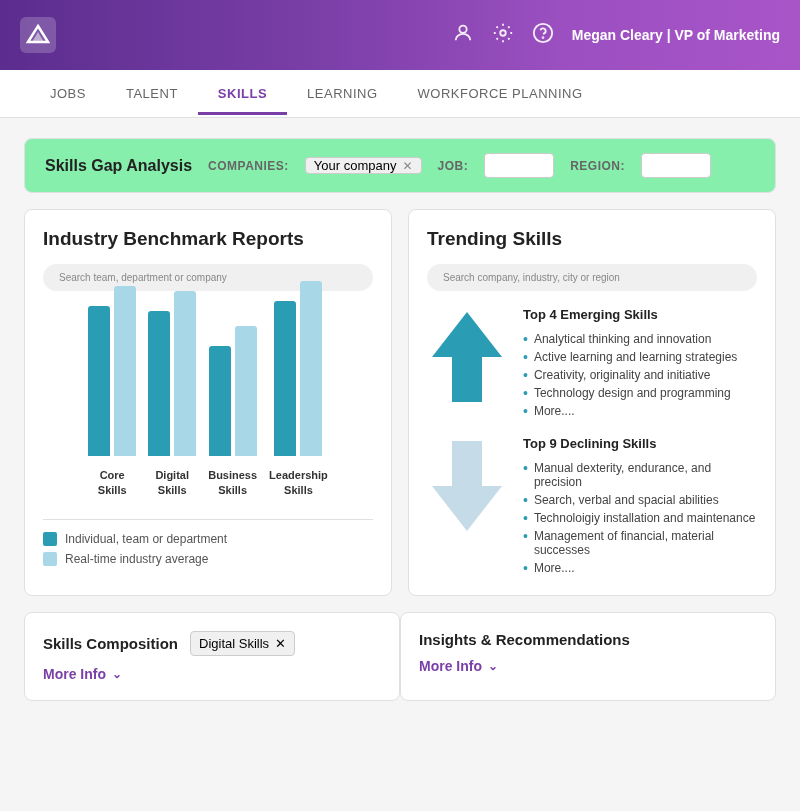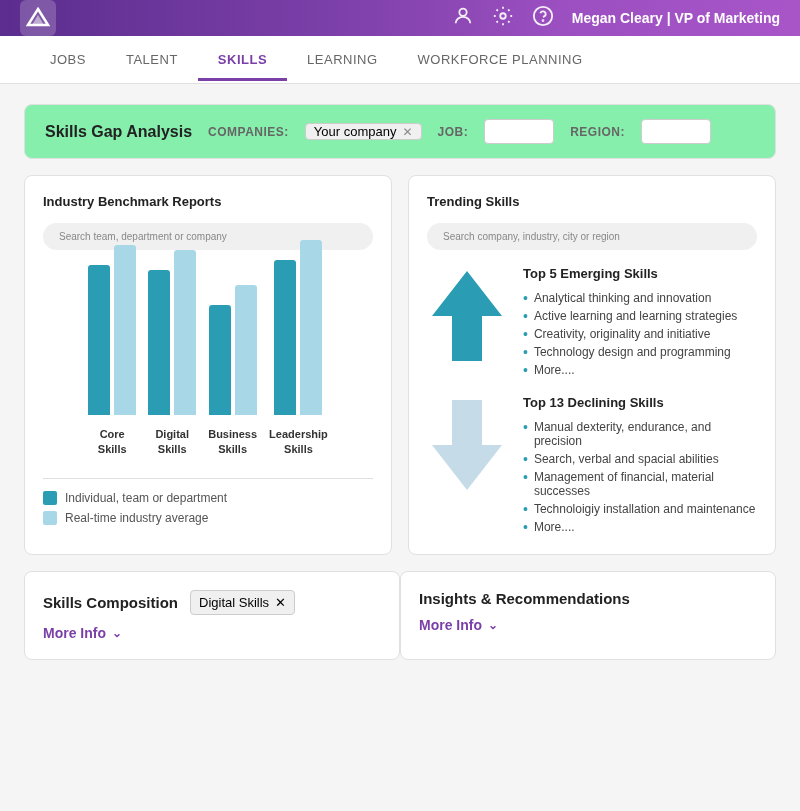--- a/index.html
+++ b/index.html
@@ -1,21 +1,21 @@
 <!DOCTYPE html>
 <html><head>
   <meta charset="utf-8">
   <style>
     * { box-sizing: border-box; margin: 0; padding: 0; }
     body { font-family: 'Segoe UI', Arial, sans-serif; background: #f5f5f5; width: 800px; min-height: 811px; }
 
     
     .top-header {
       background: linear-gradient(90deg, #5b2d8e 0%, #7b3fa8 40%, #9b4fc0 70%, #a855c8 100%);
-      height: 36px;
+      height: 70px;
       display: flex;
       align-items: center;
       padding: 0 20px;
     }
     .logo-icon {
       width: 36px; height: 36px;
       background: rgba(255,255,255,0.2);
       border-radius: 6px;
       display: flex; align-items: center; justify-content: center;
     }
@@ -129,21 +129,21 @@
       margin-bottom: 16px;
     }
 
     .panel {
       background: white;
       border: 1px solid #e0e0e0;
       border-radius: 8px;
       padding: 18px;
     }
     .panel-title {
-      font-size: 13px;
+      font-size: 19px;
       font-weight: 700;
       color: #222;
       margin-bottom: 14px;
     }
 
     
     .search-box {
       background: #f0f0f0;
       border-radius: 20px;
       padding: 8px 16px;
@@ -420,44 +420,44 @@
 
       <div class="trending-section">
 
         <div class="trending-block">
           <div class="arrow-container">
             <svg width="80" height="100" viewBox="0 0 80 100">
               <polygon points="40,5 75,50 55,50 55,95 25,95 25,50 5,50" fill="#2a9db5"></polygon>
             </svg>
           </div>
           <div class="skills-list-block">
-            <h4>Top 5 Emerging Skills</h4>
+            <h4>Top 4 Emerging Skills</h4>
             <ul>
               <li>Analytical thinking and innovation</li>
               <li>Active learning and learning strategies</li>
               <li>Creativity, originality and initiative</li>
               <li>Technology design and programming</li>
               <li>More....</li>
             </ul>
           </div>
         </div>
 
         <div class="trending-block">
           <div class="arrow-container">
             <svg width="80" height="100" viewBox="0 0 80 100">
               <polygon points="40,95 75,50 55,50 55,5 25,5 25,50 5,50" fill="#c5dce8"></polygon>
             </svg>
           </div>
           <div class="skills-list-block">
-            <h4>Top 13 Declining Skills</h4>
+            <h4>Top 9 Declining Skills</h4>
             <ul>
               <li>Manual dexterity, endurance, and precision</li>
               <li>Search, verbal and spacial abilities</li>
+              <li>Technoloigiy installation and maintenance</li>
               <li>Management of financial, material successes</li>
-              <li>Technoloigiy installation and maintenance</li>
               <li>More....</li>
             </ul>
           </div>
         </div>
       </div>
     </div>
   </div>
 
   <div class="bottom-row">
 

